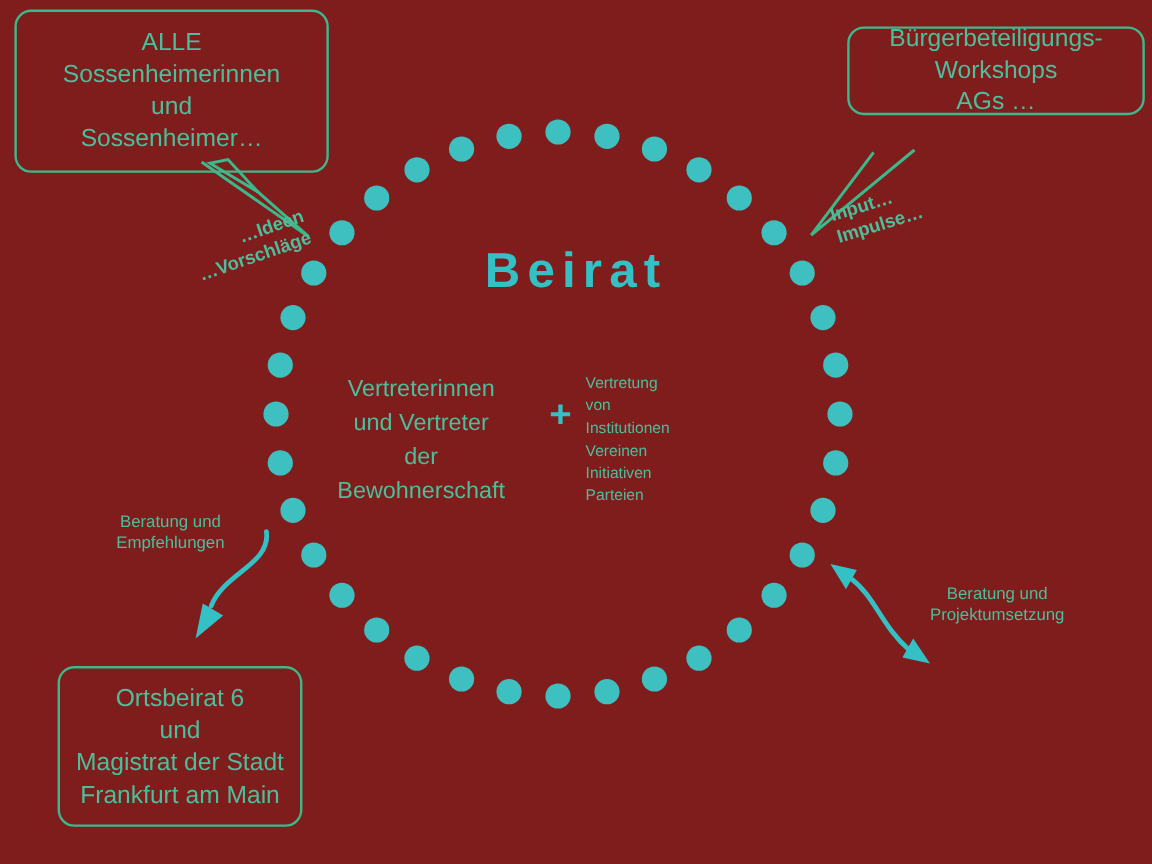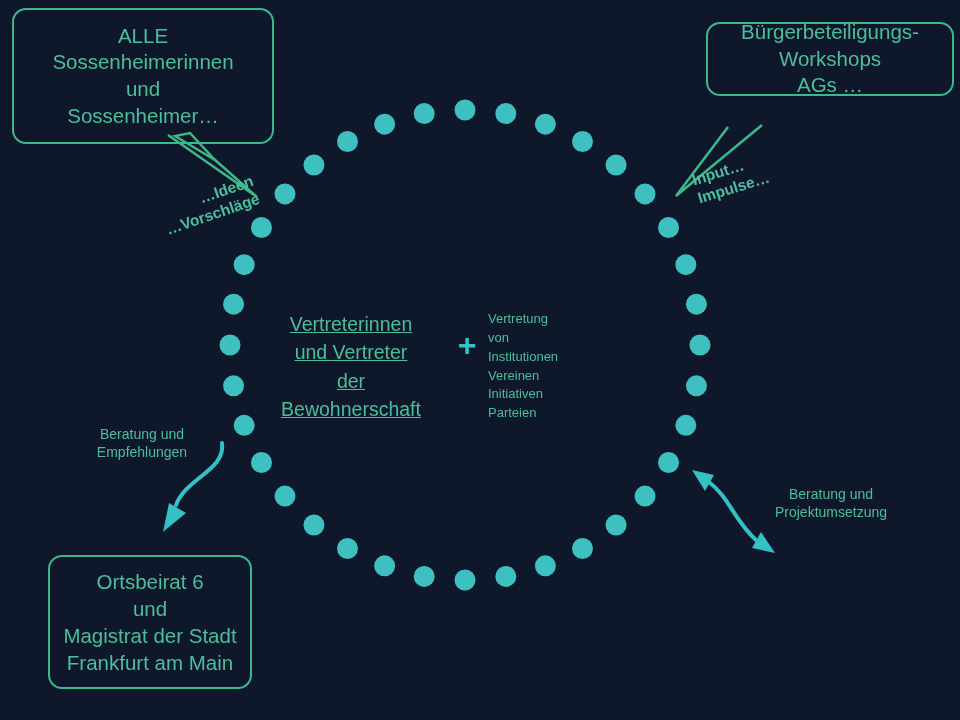--- a/index.html
+++ b/index.html
@@ -5,21 +5,21 @@
 <style>
   html, body {
     margin: 0;
     padding: 0;
     background: #ffff00;
   }
   #stage {
     position: relative;
     width: 960px;
     height: 720px;
-    background: #0f172a;
+    background: #7f1d1d;
     overflow: hidden;
     font-family: "Liberation Sans", sans-serif;
   }
   #svg-layer {
     position: absolute;
     left: 0; top: 0;
     width: 960px;
     height: 720px;
     pointer-events: none;
   }
@@ -96,21 +96,20 @@
   #col-left {
     position: absolute;
     left: 258px; top: 310px;
     width: 186px;
     text-align: center;
     color: #4bbf9b;
     font-size: 19.5px;
     line-height: 1.45;
     white-space: pre-line;
     z-index: 3;
-    text-decoration: underline;
   }
   #col-right {
     position: absolute;
     left: 488px; top: 310px;
     width: 186px;
     text-align: left;
     color: #4bbf9b;
     font-size: 13px;
     line-height: 1.45;
     white-space: pre-line;
@@ -252,20 +251,21 @@
 Workshops
 AGs …</span>
   </div>
 
   <div class="rot-label" id="lbl-ideen">…Ideen
 …Vorschläge</div>
 
   <div class="rot-label" id="lbl-input">Input…
 Impulse…</div>
 
+  <div id="beirat-title">Beirat</div>
 
   <div id="col-left">Vertreterinnen
 und Vertreter
 der
 Bewohnerschaft</div>
 
   <div id="plus-sign">+</div>
 
   <div id="col-right">Vertretung
 von

